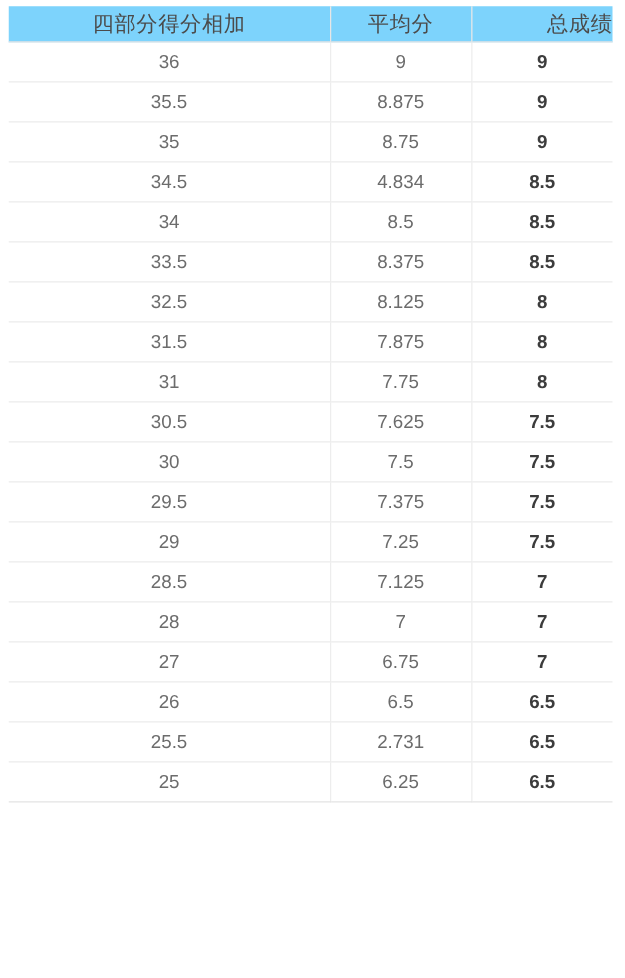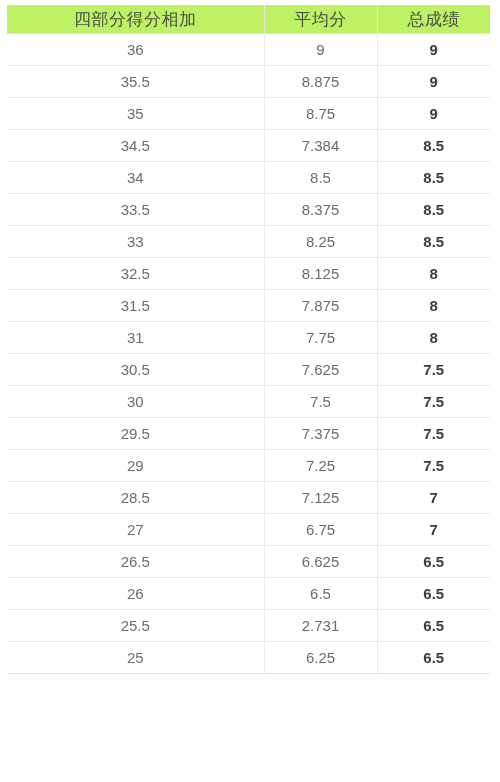--- a/index.html
+++ b/index.html
@@ -22,33 +22,33 @@
   table.score-table {
     width: 483px;
     border-collapse: collapse;
     table-layout: fixed;
   }
   table.score-table col.c1 { width: 257px; }
   table.score-table col.c2 { width: 113px; }
   table.score-table col.c3 { width: 113px; }
 
   thead tr.header-row th {
-    background: #bef264;
+    background: #7dd3fc;
     height: 28px;
     font-size: 17px;
     font-weight: normal;
     color: #4b4b4b;
     text-align: center;
     vertical-align: middle;
     border-right: 1px solid #e6e6e6;
     border-bottom: 1px solid #e3e3e3;
     padding: 0;
     letter-spacing: 0.5px;
   }
-  thead tr.header-row th:last-child { border-right: none; }
+  thead tr.header-row th:last-child { border-right: none; text-align: right; }
 
   tbody tr.data-row td {
     height: 31px;
     font-size: 15px;
     text-align: center;
     vertical-align: middle;
     border-bottom: 1px solid #ebebeb;
     border-right: 1px solid #ededed;
     padding: 0;
     color: #6c6c6c;
@@ -91,36 +91,31 @@
           <td class="col-average">8.875</td>
           <td class="col-total">9</td>
         </tr>
         <tr class="data-row">
           <td class="col-sum">35</td>
           <td class="col-average">8.75</td>
           <td class="col-total">9</td>
         </tr>
         <tr class="data-row">
           <td class="col-sum">34.5</td>
-          <td class="col-average">7.384</td>
+          <td class="col-average">4.834</td>
           <td class="col-total">8.5</td>
         </tr>
         <tr class="data-row">
           <td class="col-sum">34</td>
           <td class="col-average">8.5</td>
           <td class="col-total">8.5</td>
         </tr>
         <tr class="data-row">
           <td class="col-sum">33.5</td>
           <td class="col-average">8.375</td>
-          <td class="col-total">8.5</td>
-        </tr>
-        <tr class="data-row">
-          <td class="col-sum">33</td>
-          <td class="col-average">8.25</td>
           <td class="col-total">8.5</td>
         </tr>
         <tr class="data-row">
           <td class="col-sum">32.5</td>
           <td class="col-average">8.125</td>
           <td class="col-total">8</td>
         </tr>
         <tr class="data-row">
           <td class="col-sum">31.5</td>
           <td class="col-average">7.875</td>
@@ -150,28 +145,28 @@
           <td class="col-sum">29</td>
           <td class="col-average">7.25</td>
           <td class="col-total">7.5</td>
         </tr>
         <tr class="data-row">
           <td class="col-sum">28.5</td>
           <td class="col-average">7.125</td>
           <td class="col-total">7</td>
         </tr>
         <tr class="data-row">
+          <td class="col-sum">28</td>
+          <td class="col-average">7</td>
+          <td class="col-total">7</td>
+        </tr>
+        <tr class="data-row">
           <td class="col-sum">27</td>
           <td class="col-average">6.75</td>
           <td class="col-total">7</td>
-        </tr>
-        <tr class="data-row">
-          <td class="col-sum">26.5</td>
-          <td class="col-average">6.625</td>
-          <td class="col-total">6.5</td>
         </tr>
         <tr class="data-row">
           <td class="col-sum">26</td>
           <td class="col-average">6.5</td>
           <td class="col-total">6.5</td>
         </tr>
         <tr class="data-row">
           <td class="col-sum">25.5</td>
           <td class="col-average">2.731</td>
           <td class="col-total">6.5</td>

